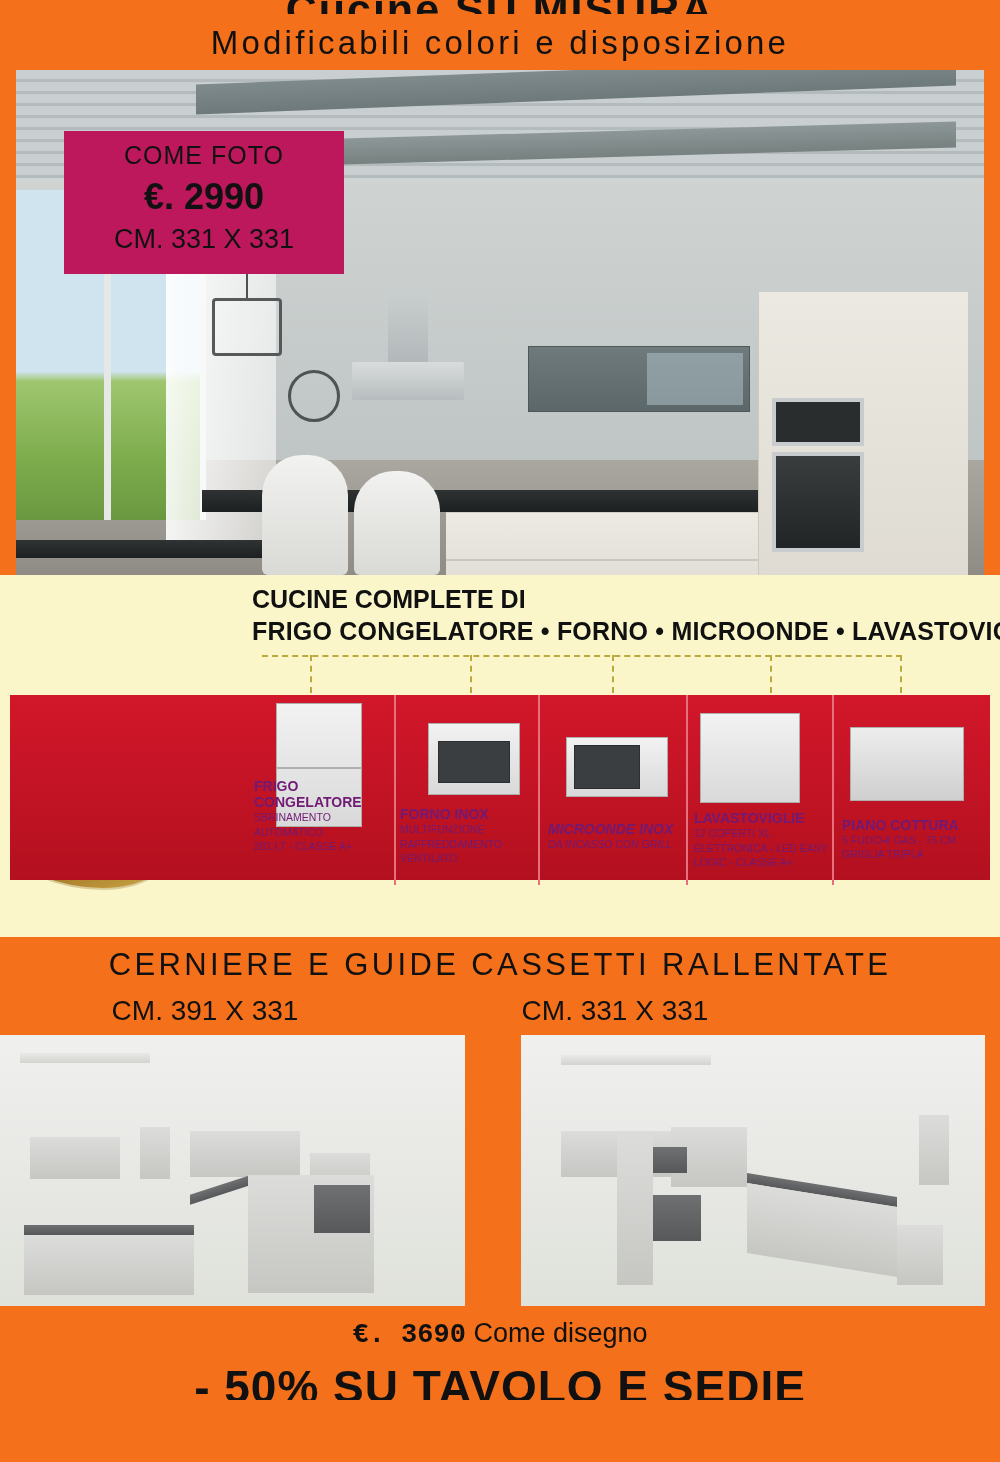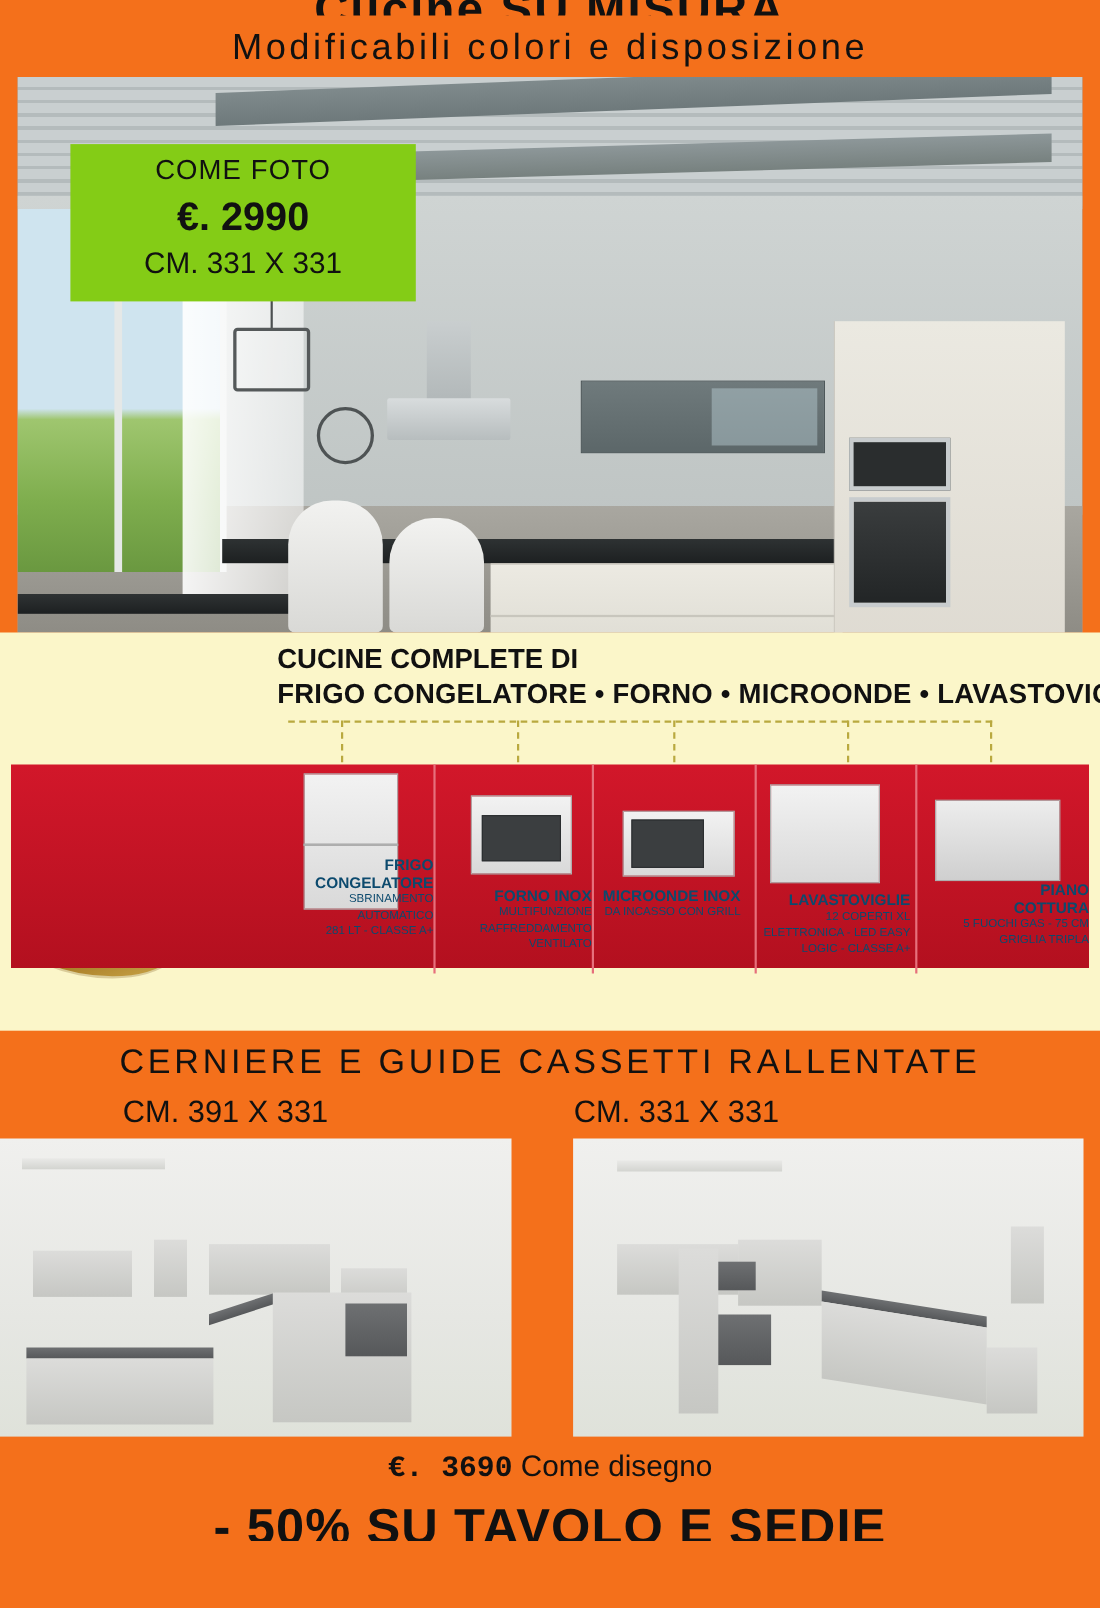--- a/index.html
+++ b/index.html
@@ -150,22 +150,22 @@
   }
   .hero .clock {
     position:absolute; left:272px; top:300px; width:52px; height:52px;
     border:3px solid #4e5354; border-radius:50%;
   }
 
   
   .price-tag {
     position: absolute;
     left: 48px; top: 61px;
-    width: 314px; height: 143px;
-    background: #84cc16;
+    width: 280px; height: 143px;
+    background: #be185d;
     color: #111;
     text-align: center;
     padding-top: 10px;
   }
   .price-tag .l1 { font-size: 25px; letter-spacing: 1px; }
   .price-tag .l2 { font-size: 36px; font-weight: bold; margin-top: 6px; }
   .price-tag .l3 { font-size: 27px; margin-top: 6px; }
 
   
   .promo {
@@ -210,22 +210,21 @@
     border-left: 2px dashed #b9a93f;
   }
   .promo .redstrip {
     position: absolute; left: 10px; top: 120px; width: 980px; height: 185px;
     background: linear-gradient(to bottom,#d2172a,#b3101f);
   }
   .promo .cell {
     position: absolute; top: 120px; height: 190px;
     border-left: 2px solid #e6707c;
     padding: 0 6px;
-    color: #0c4a6e;
-    text-align: right;
+    color: #701a75;
   }
   .promo .cell .cname { font-size: 14px; font-weight: bold; }
   .promo .cell .cdesc { font-size: 10.5px; line-height: 1.35; }
   .promo .appl {
     position: absolute;
     background: linear-gradient(to bottom,#f2f2f2,#d9d9d9);
     border: 1px solid #aeaeae;
   }
 
   
@@ -350,37 +349,37 @@
 
   <div class="cell" style="left:394px; width:144px;padding-left:24px;">
     <div style="position:absolute;bottom:20px;left:4px;">
       <div class="cname">FORNO INOX</div>
       <div class="cdesc">MULTIFUNZIONE</div>
       <div class="cdesc">RAFFREDDAMENTO VENTILATO</div>
     </div>
   </div>
 
   <div class="cell" style="left:538px; width:148px;">
-    <div style="position:absolute;bottom:49px;left:8px;">
+    <div style="position:absolute;bottom:34px;left:8px;font-style:italic;">
       <div class="cname">MICROONDE INOX</div>
       <div class="cdesc">DA INCASSO CON GRILL</div>
     </div>
   </div>
 
   <div class="cell" style="left:686px; width:146px;">
     <div style="position:absolute;bottom:16px;left:6px;">
       <div class="cname">LAVASTOVIGLIE</div>
       <div class="cdesc">12 COPERTI XL</div>
       <div class="cdesc">ELETTRONICA - LED EASY</div>
       <div class="cdesc">LOGIC - CLASSE A+</div>
     </div>
   </div>
 
   <div class="cell" style="left:832px; width:158px;">
-    <div style="position:absolute;bottom:24px;left:8px;margin-left:32px;">
+    <div style="position:absolute;bottom:24px;left:8px;">
       <div class="cname">PIANO COTTURA</div>
       <div class="cdesc">5 FUOCHI GAS - 75 CM</div>
       <div class="cdesc">GRIGLIA TRIPLA</div>
     </div>
   </div>
 </div>
 
 <div class="cerniere">CERNIERE E GUIDE CASSETTI RALLENTATE</div>
 
 <div class="dims">

